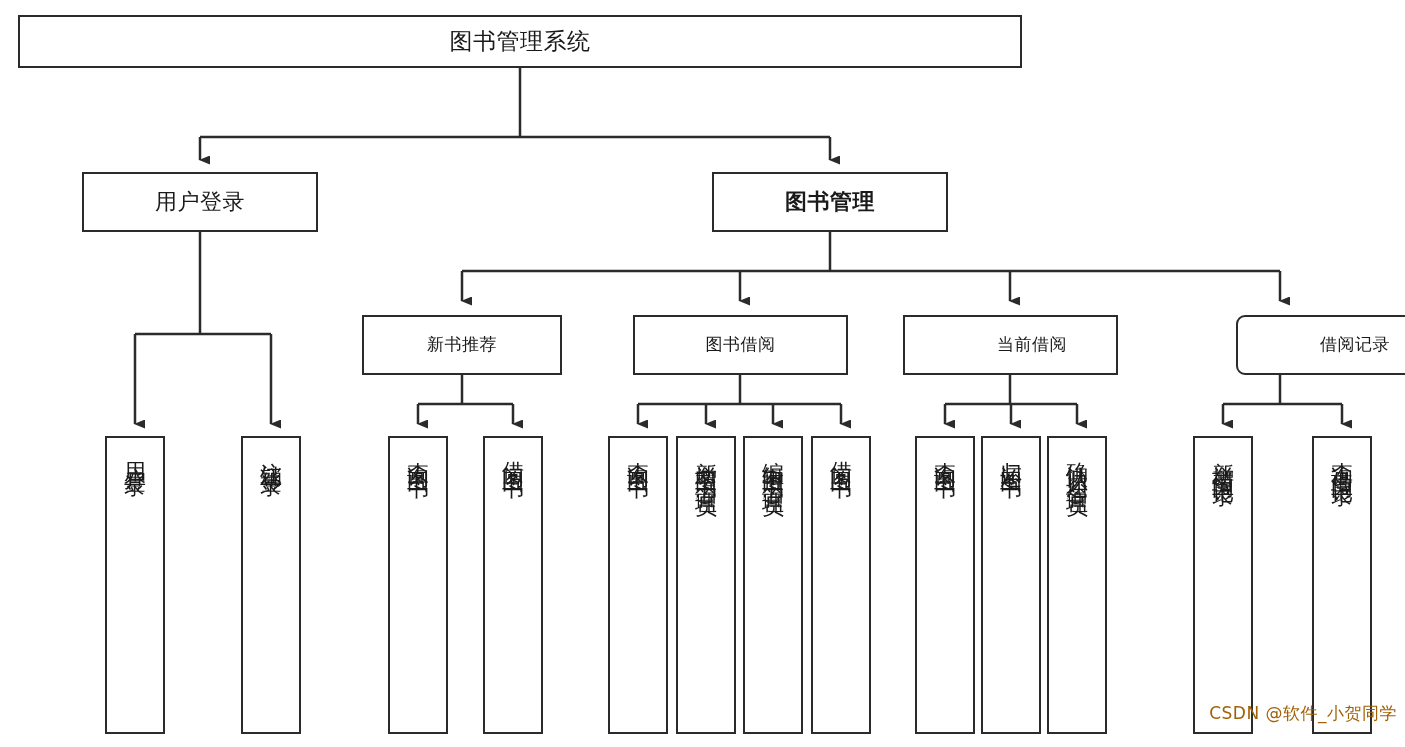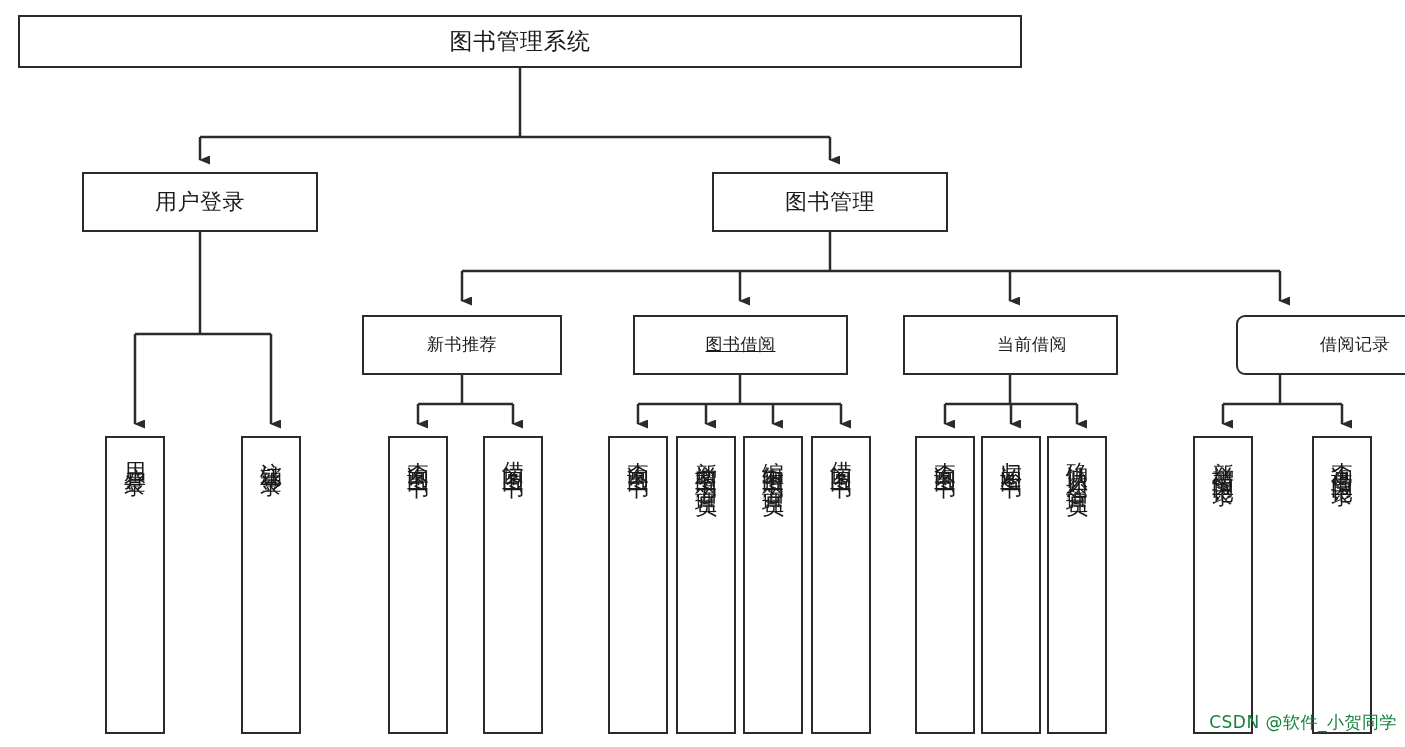--- a/index.html
+++ b/index.html
@@ -59,23 +59,23 @@
     writing-mode: vertical-rl;
     text-orientation: upright;
     font-size: 22px;
     letter-spacing: 5px;
     line-height: 1;
     white-space: nowrap;
   }
   .watermark {
     position: absolute;
     right: 8px;
-    bottom: 13px;
+    bottom: 22px;
     font-size: 17px;
-    color: #15803d;
+    color: #a16207;
     letter-spacing: 0.5px;
     white-space: nowrap;
     pointer-events: none;
   }
 </style>
 </head>
 <body>
 
 <div id="diagram-root">
 
@@ -129,28 +129,28 @@
     </g>
   </svg>
 
   <div class="node-box node-root" style="left:18px; top:15px; width:1004px; height:53px;">
     <span class="node-label">图书管理系统</span>
   </div>
 
   <div class="node-box node-l2" style="left:82px; top:172px; width:236px; height:60px;">
     <span class="node-label">用户登录</span>
   </div>
-  <div class="node-box node-l2" style="left:712px; top:172px; width:236px; height:60px;">
+  <div class="node-box node-l2" style="left:712px; top:172px; width:236px; height:60px;font-weight:bold;">
     <span class="node-label">图书管理</span>
   </div>
 
   <div class="node-box node-l3" style="left:362px; top:315px; width:200px; height:60px;">
     <span class="node-label">新书推荐</span>
   </div>
-  <div class="node-box node-l3" style="left:633px; top:315px; width:215px; height:60px;text-decoration:underline;">
+  <div class="node-box node-l3" style="left:633px; top:315px; width:215px; height:60px;">
     <span class="node-label">图书借阅</span>
   </div>
   <div class="node-box node-l3" style="left:903px; top:315px; width:215px; height:60px;padding-left:43px;">
     <span class="node-label">当前借阅</span>
   </div>
   <div class="node-box node-l3" style="left:1236px; top:315px; width:238px; height:60px;border-radius:9px;">
     <span class="node-label">借阅记录</span>
   </div>
 
   <div class="node-box node-leaf" style="left:105px; top:436px; width:60px; height:298px;">

